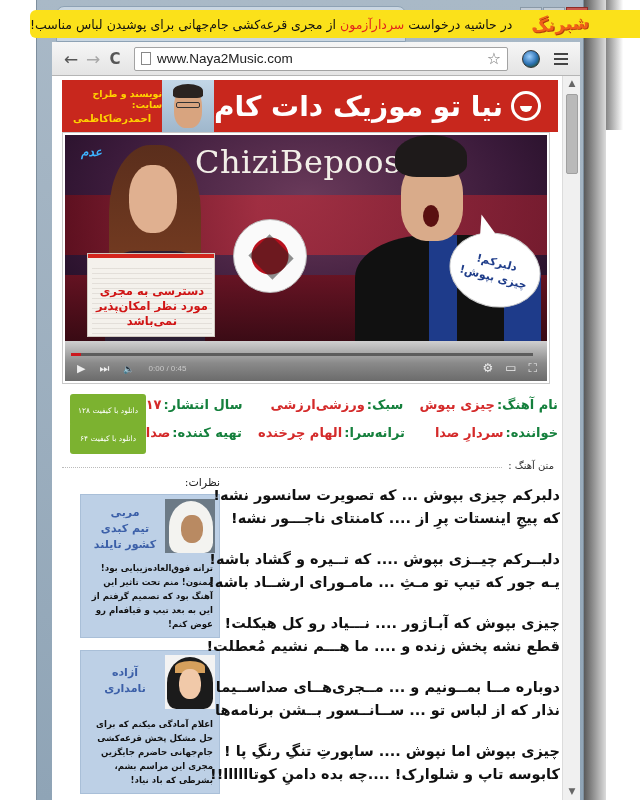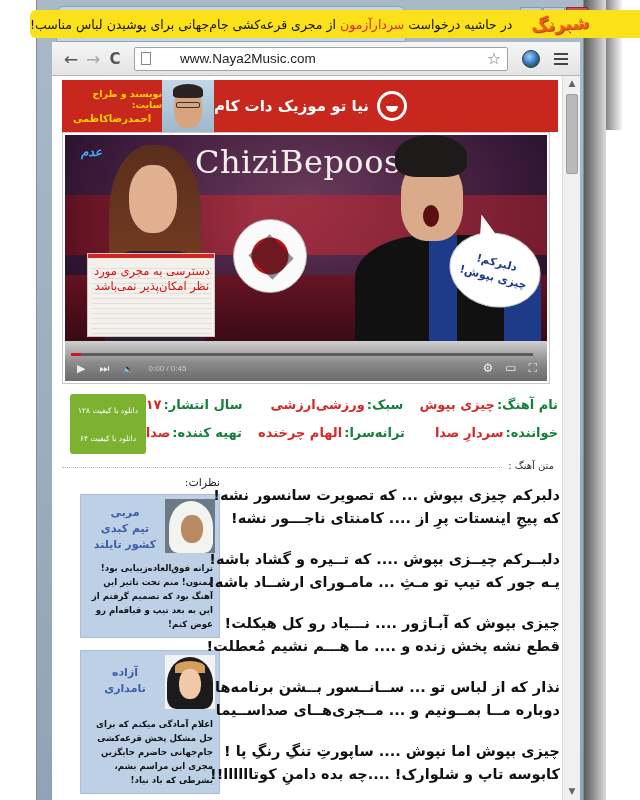--- a/index.html
+++ b/index.html
@@ -15,21 +15,21 @@
     .win-btns span.close { background: #c9574f; border-color: #8d2c27; }
 
     .banner { position: absolute; left: 30px; top: 10px; width: 610px; height: 28px; background: #fbe11a; border-radius: 6px 0 0 6px; display: flex; align-items: center; justify-content: flex-end; direction: rtl; padding-right: 6px; }
     .banner-logo { width: 80px; height: 24px; display: flex; align-items: center; justify-content: center; color: #f06019; font-weight: bold; font-size: 17px; font-family: "DejaVu Sans", sans-serif; transform: rotate(-4deg); text-shadow: 1px 1px 0 #b03d0c; letter-spacing: -1px; }
     .banner-text { font-size: 12.5px; color: #111; margin-right: 8px; white-space: nowrap; font-family: "DejaVu Sans", sans-serif; }
     .banner-text .hl { color: #e2261d; }
 
     .toolbar { position: absolute; left: 52px; top: 42px; width: 528px; height: 34px; background: linear-gradient(#f6f6f6, #e4e4e4); border-bottom: 1px solid #b5b5b5; display: flex; align-items: center; padding: 0 8px; }
     .nav-icon { font-size: 17px; color: #555; width: 22px; text-align: center; }
     .nav-icon.fwd { color: #a8a8a8; }
-    .omnibox { margin-left: 8px; width: 374px; height: 24px; background: #fff; border: 1px solid #a3a3a3; border-radius: 2px; display: flex; align-items: center; padding: 0 6px; gap: 23px; }
+    .omnibox { margin-left: 8px; width: 374px; height: 24px; background: #fff; border: 1px solid #a3a3a3; border-radius: 2px; display: flex; align-items: center; padding: 0 6px; }
     .page-icon { width: 10px; height: 13px; border: 1px solid #888; margin-right: 6px; background: #fff; }
     .url { font-family: "Liberation Sans", sans-serif; font-size: 13.5px; color: #222; flex: 1; }
     .star { font-size: 16px; color: #777; }
     .ext-icon { margin-left: 14px; width: 18px; height: 18px; border-radius: 50%; background: radial-gradient(circle at 40% 35%, #9ed0ff, #2a6fb0 55%, #1f4d1a 90%); border: 1px solid #333; }
     .menu-icon { margin-left: 14px; width: 14px; display: flex; flex-direction: column; gap: 3px; }
     .menu-icon i { display: block; height: 2px; background: #444; }
 
     .viewport { position: absolute; left: 52px; top: 76px; width: 528px; height: 724px; background: #fff; }
     .scrollbar { position: absolute; right: 0; top: 0; width: 18px; height: 724px; background: #f0f0f0; border-left: 1px solid #dcdcdc; }
     .scroll-up { position: absolute; top: 2px; left: 3px; width: 12px; height: 12px; font-size: 9px; color: #666; text-align: center; }
@@ -37,38 +37,38 @@
     .scroll-down { position: absolute; bottom: 2px; left: 3px; width: 12px; height: 12px; font-size: 9px; color: #666; text-align: center; }
 
     .site-header { position: absolute; left: 10px; top: 4px; width: 496px; height: 52px; background: #c8271d; display: flex; direction: ltr; }
     .credit { width: 100px; height: 52px; display: flex; flex-direction: column; justify-content: center; align-items: center; color: #ffd200; font-weight: bold; font-family: "DejaVu Sans", sans-serif; direction: rtl; }
     .credit .l1 { font-size: 9.5px; padding-left: 8px; }
     .credit .l2 { font-size: 10px; margin-top: 3px; }
     .author-photo { width: 52px; height: 52px; background: linear-gradient(#c3d7e8, #9fb7cc); position: relative; overflow: hidden; }
     .author-photo .face { position: absolute; left: 12px; top: 8px; width: 28px; height: 40px; border-radius: 45% 45% 40% 40%; background: #d8a47f; }
     .author-photo .hair { position: absolute; left: 11px; top: 4px; width: 30px; height: 14px; border-radius: 50% 50% 20% 20%; background: #2a2320; }
     .author-photo .glasses { position: absolute; left: 14px; top: 22px; width: 24px; height: 6px; border: 1px solid #333; border-radius: 2px; }
-    .site-title { flex: 1; display: flex; align-items: center; justify-content: flex-end; padding-right: 10px; color: #fff; font-weight: bold; font-size: 15px; direction: rtl; font-family: "DejaVu Sans", sans-serif; }
+    .site-title { flex: 1; display: flex; align-items: center; justify-content: flex-end; padding-right: 10px; color: #fff; font-weight: bold; font-size: 28px; direction: rtl; font-family: "DejaVu Sans", sans-serif; }
     .site-logo { width: 30px; height: 30px; border-radius: 50%; border: 3px solid #fff; margin-left: 8px; position: relative; background: #c8271d; }
     .site-logo::after { content: ""; position: absolute; left: 6px; top: 12px; width: 12px; height: 6px; background: #fff; border-radius: 0 0 8px 8px; }
 
     .video { position: absolute; left: 10px; top: 56px; width: 488px; height: 252px; border: 1px solid #c9c9c9; background: #fff; padding: 2px; }
     .video-frame { position: relative; width: 482px; height: 206px; background: radial-gradient(ellipse at 50% 30%, #6a3a5a, #3a1a3a 60%, #1a0a1f); overflow: hidden; }
     .video-frame .stripe { position: absolute; left: 0; top: 60px; width: 482px; height: 60px; background: linear-gradient(90deg, #6d0f1a, #b52d3c 40%, #8d1e2e); opacity: 0.75; }
     .video-frame .floor { position: absolute; left: 0; top: 140px; width: 482px; height: 66px; background: linear-gradient(#6a1220, #3c0a12); opacity: 0.9; }
     .brand-tag { position: absolute; left: 16px; top: 10px; color: #3db3ff; font-weight: bold; font-size: 12px; font-style: italic; }
     .video-title { position: absolute; left: 130px; top: 8px; color: #f2efe8; font-family: "DejaVu Serif", serif; font-size: 32px; letter-spacing: 0.5px; }
     .woman { position: absolute; left: 40px; top: 6px; width: 100px; height: 200px; }
     .woman .hair { position: absolute; left: 4px; top: 4px; width: 92px; height: 150px; border-radius: 45% 45% 30% 30%; background: linear-gradient(#5a2e1c, #7a3e22); }
     .woman .face { position: absolute; left: 24px; top: 24px; width: 48px; height: 68px; border-radius: 45%; background: #e0b090; }
     .woman .body { position: absolute; left: 0; top: 110px; width: 100px; height: 90px; background: #2b1e33; border-radius: 30% 30% 0 0; }
     .notice { position: absolute; left: 22px; top: 118px; width: 128px; height: 84px; background: #f4f1ec; border: 1px solid #d0c8c0; }
     .notice .topbar { height: 4px; background: #d4261e; }
     .notice .lines { position: absolute; left: 4px; top: 10px; width: 120px; height: 70px; background: repeating-linear-gradient(#f4f1ec 0 4px, #d7d2cc 4px 5px); opacity: 0.6; }
-    .notice .txt { position: absolute; left: 0; top: 10px; width: 128px; text-align: center; direction: rtl; color: #d01414; font-weight: normal; font-size: 11.5px; line-height: 15px; }
+    .notice .txt { position: absolute; left: 0; top: 30px; width: 128px; text-align: center; direction: rtl; color: #d01414; font-weight: bold; font-size: 11.5px; line-height: 15px; }
     .ball { position: absolute; left: 168px; top: 84px; width: 74px; height: 74px; border-radius: 50%; background: radial-gradient(circle at 50% 50%, #b8101d 0 18px, #fafafa 19px); border: 1px solid #bbb; }
     .ball::after { content: ""; position: absolute; left: 20px; top: 22px; width: 34px; height: 30px; background: #222; transform: rotate(45deg); opacity: 0.5; }
     .man { position: absolute; left: 290px; top: 0; width: 190px; height: 206px; }
     .man .hair { position: absolute; left: 40px; top: 0; width: 72px; height: 42px; border-radius: 50% 50% 30% 30%; background: #1e1a1a; }
     .man .face { position: absolute; left: 46px; top: 26px; width: 62px; height: 80px; border-radius: 40%; background: #d9ab8a; }
     .man .mouth { position: absolute; left: 68px; top: 70px; width: 16px; height: 22px; border-radius: 50%; background: #5a1010; }
     .man .body { position: absolute; left: 0; top: 100px; width: 186px; height: 106px; background: linear-gradient(90deg, #111 0 40%, #1e3b8a 40% 55%, #111 55% 80%, #1e3b8a 80%); border-radius: 40% 40% 0 0; }
     .bubble { position: absolute; left: 384px; top: 98px; width: 92px; height: 74px; border-radius: 50%; background: #fff; border: 1px solid #ccc; display: flex; align-items: center; justify-content: center; transform: rotate(14deg); }
     .bubble::before { content: ""; position: absolute; left: 16px; top: -16px; width: 0; height: 0; border-left: 8px solid transparent; border-right: 8px solid transparent; border-bottom: 22px solid #fff; transform: rotate(-30deg); }
     .bubble .btxt { direction: rtl; text-align: center; color: #1f3d8a; font-weight: bold; font-size: 11px; line-height: 15px; }
@@ -277,22 +277,22 @@
       </div>
       <div class="stanza">
         <div>دلبــرکم چیــزی بپوش .... که تــیره و گشاد باشه!</div>
         <div>یـه جور که تیپ تو مـثِ ... مامـورای ارشــاد باشه!</div>
       </div>
       <div class="stanza">
         <div>چیزی بپوش که آبـاژور .... نـــیاد رو کل هیکلت!</div>
         <div>قطع نشه پخش زنده و .... ما هـــم نشیم مُعطلت!</div>
       </div>
       <div class="stanza">
+        <div>دوباره مــا بمــونیم و  ... مــجری‌هــای صداســیما</div>
         <div>نذار که از لباس تو ... ســانــسور بــشن برنامه‌ها</div>
-        <div>دوباره مــا بمــونیم و  ... مــجری‌هــای صداســیما</div>
       </div>
       <div class="stanza">
         <div>چیزی بپوش اما نپوش .... ساپورتِ تنگِ رنگِ پا !</div>
         <div>کابوسه تاپ و شلوارک! ....چه بده دامنِ کوتاااااا!!</div>
       </div>
     </div>
 
     <div class="scrollbar">
       <div class="scroll-up">▲</div>
       <div class="scroll-thumb"></div>

